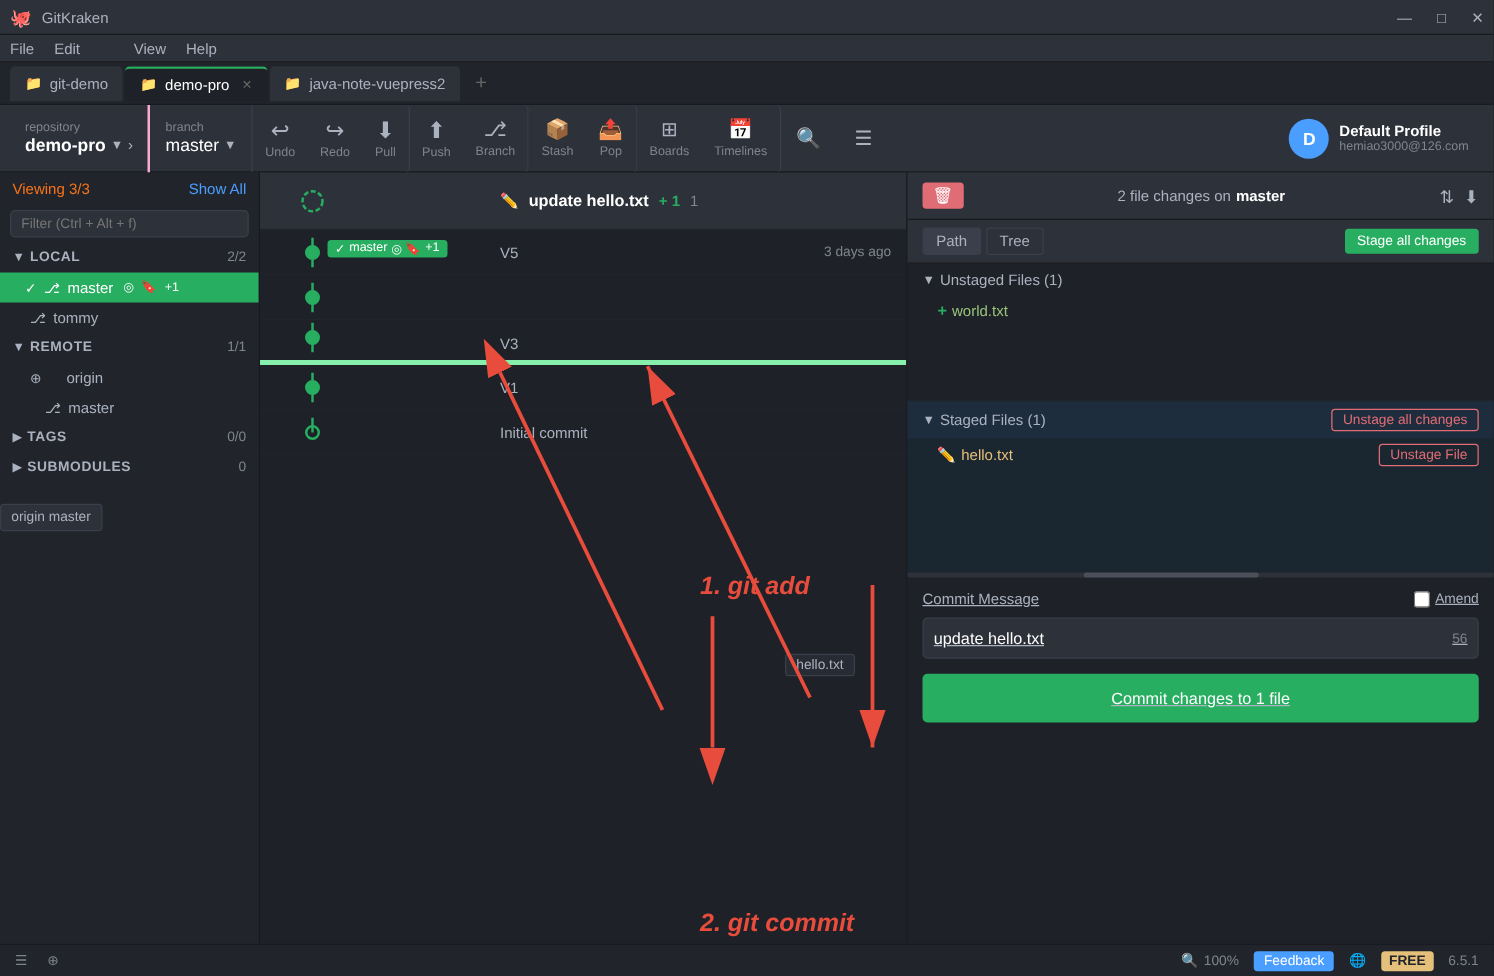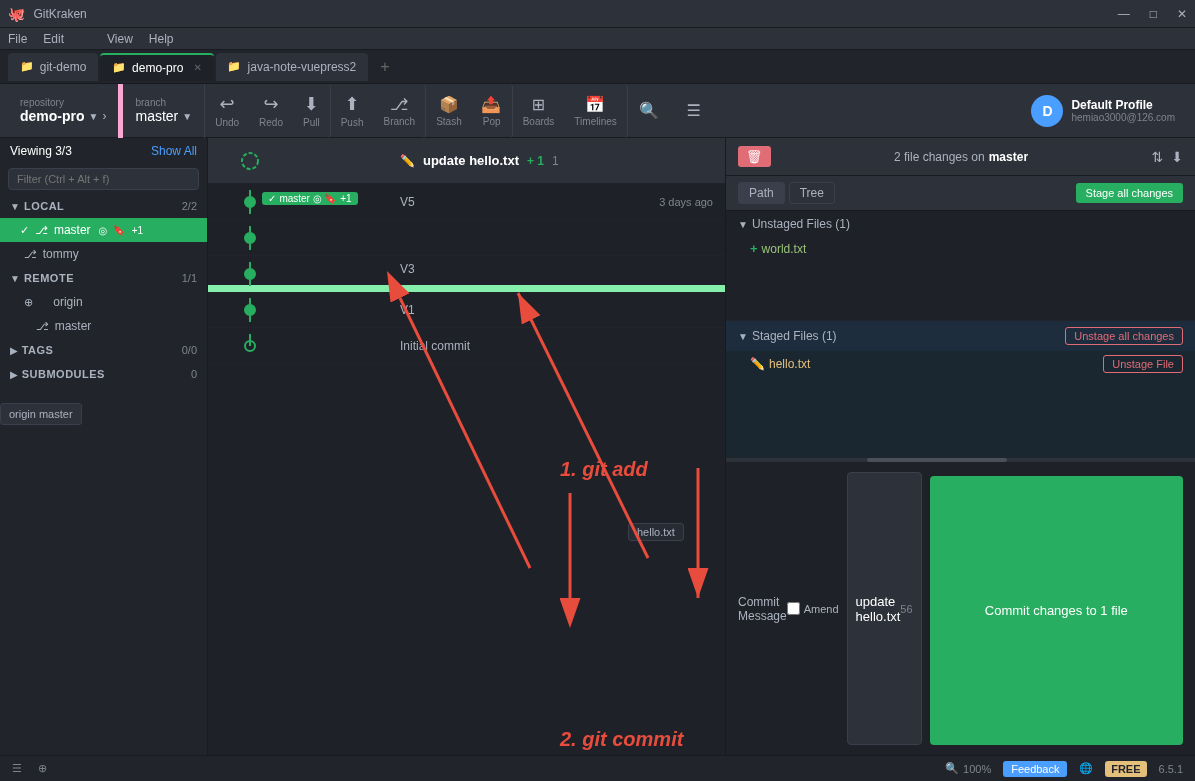--- a/index.html
+++ b/index.html
@@ -65,21 +65,21 @@
   </div>
   <div style="display:flex; align-items:center; gap:6px; padding:4px 12px; background:#2d3139; color:#abb2bf; border-radius:4px 4px 0 0; cursor:pointer; font-size:12px; height:28px;">
     <span style="font-size:11px;">📁</span>
     <span>java-note-vuepress2</span>
   </div>
   <span style="padding:4px 10px; color:#666; cursor:pointer; font-size:16px;">+</span>
 </div>
 
 <div id="toolbar" style="background:#2d3139; height:54px; display:flex; align-items:center; padding:0 8px; border-bottom:1px solid #181a1f;">
 
-  <div style="display:flex; flex-direction:column; padding:0 12px; border-right:5px solid #f9a8d4; height:54px; justify-content:center;">
+  <div style="display:flex; flex-direction:column; padding:0 12px; border-right:2px solid #f9a8d4; height:54px; justify-content:center;">
     <span style="font-size:10px; color:#7f848e;">repository</span>
     <div style="display:flex; align-items:center; gap:4px; cursor:pointer;">
       <span style="font-size:14px; color:#fff; font-weight:bold;">demo-pro</span>
       <span style="color:#abb2bf; font-size:10px;">▼</span>
       <span style="color:#abb2bf; font-size:12px;">›</span>
     </div>
   </div>
 
   <div style="display:flex; flex-direction:column; padding:0 12px; border-right:1px solid #3a3f4b; height:54px; justify-content:center;">
     <span style="font-size:10px; color:#7f848e;">branch</span>
@@ -139,21 +139,21 @@
       <span style="font-size:10px; color:#7f848e;">hemiao3000@126.com</span>
     </div>
   </div>
 </div>
 
 <div id="main" style="display:flex; height:calc(781px - 28px - 22px - 34px - 54px - 26px); position:relative;">
 
   <div id="sidebar" style="width:208px; background:#21252b; border-right:1px solid #181a1f; display:flex; flex-direction:column; overflow-y:auto; flex-shrink:0;">
 
     <div style="display:flex; align-items:center; justify-content:space-between; padding:6px 10px;">
-      <span style="color:#ffffff; font-size:12px;">Viewing 3/3</span>
+      <span style="color:#f97316; font-size:12px;">Viewing 3/3</span>
       <span style="color:#4a9eff; cursor:pointer; font-size:12px;">Show All</span>
     </div>
 
     <div style="padding:4px 8px;">
       <input style="width: 100%; background: rgb(45, 49, 57); border: 1px solid rgb(58, 63, 75); border-radius: 4px; padding: 4px 8px; color: rgb(171, 178, 191); font-size: 11px; outline: none;" placeholder="Filter (Ctrl + Alt + f)">
     </div>
 
     <div>
       <div style="display:flex; align-items:center; justify-content:space-between; padding:6px 10px; cursor:pointer;">
         <div style="display:flex; align-items:center; gap:4px;">
@@ -257,21 +257,21 @@
 
     <div style="display:flex; align-items:center; padding:6px 12px; border-bottom:1px solid #21252b; cursor:pointer; height:36px;">
       <div style="width:180px; flex-shrink:0; position:relative; height:24px;">
         <svg width="180" height="24" style="position:absolute; top:0; left:0;">
           <line x1="30" y1="0" x2="30" y2="24" stroke="#27ae60" stroke-width="2"></line>
           <circle cx="30" cy="12" r="5" fill="#27ae60" stroke="#27ae60" stroke-width="2"></circle>
         </svg>
       </div>
     </div>
 
-    <div style="display:flex; align-items:flex-start; padding:6px 12px; border-bottom:7px solid #86efac; cursor:pointer; height:36px;">
+    <div style="display:flex; align-items:flex-end; padding:6px 12px; border-bottom:4px solid #86efac; cursor:pointer; height:36px;">
       <div style="width:180px; flex-shrink:0; position:relative; height:24px;">
         <svg width="180" height="24" style="position:absolute; top:0; left:0;">
           <line x1="30" y1="0" x2="30" y2="24" stroke="#27ae60" stroke-width="2"></line>
           <circle cx="30" cy="12" r="5" fill="#27ae60" stroke="#27ae60" stroke-width="2"></circle>
         </svg>
       </div>
       <div style="flex:1;">
         <span style="color:#abb2bf; font-size:12px;">V3</span>
       </div>
     </div>
@@ -381,21 +381,21 @@
         <button style="background:transparent; color:#e06c75; border:1px solid #e06c75; border-radius:3px; padding:2px 8px; cursor:pointer; font-size:11px;">Unstage File</button>
       </div>
 
       <div style="height:80px;"></div>
     </div>
 
     <div style="height:4px; background:#2d3139; position:relative;">
       <div style="position:absolute; left:30%; width:30%; height:4px; background:#4a4f5a; border-radius:2px;"></div>
     </div>
 
-    <div style="padding:10px 12px; background:#1e2127; flex:1; display:flex; flex-direction:row; gap:8px;">
+    <div style="padding:10px 12px; background:#1e2127; flex:1; display:flex; flex-direction:column; gap:8px;text-decoration:underline;">
       <div style="display:flex; align-items:center; justify-content:space-between;">
         <span style="color:#abb2bf; font-size:12px;">Commit Message</span>
         <div style="display:flex; align-items:center; gap:4px; cursor:pointer;">
           <input type="checkbox" style="cursor: pointer;">
           <span style="color:#abb2bf; font-size:11px;">Amend</span>
         </div>
       </div>
 
       <div style="background:#2d3139; border:1px solid #3a3f4b; border-radius:4px; padding:8px; display:flex; justify-content:space-between; align-items:center;">
         <span style="color:#fff; font-size:13px; cursor:text;">update hello.txt</span>

